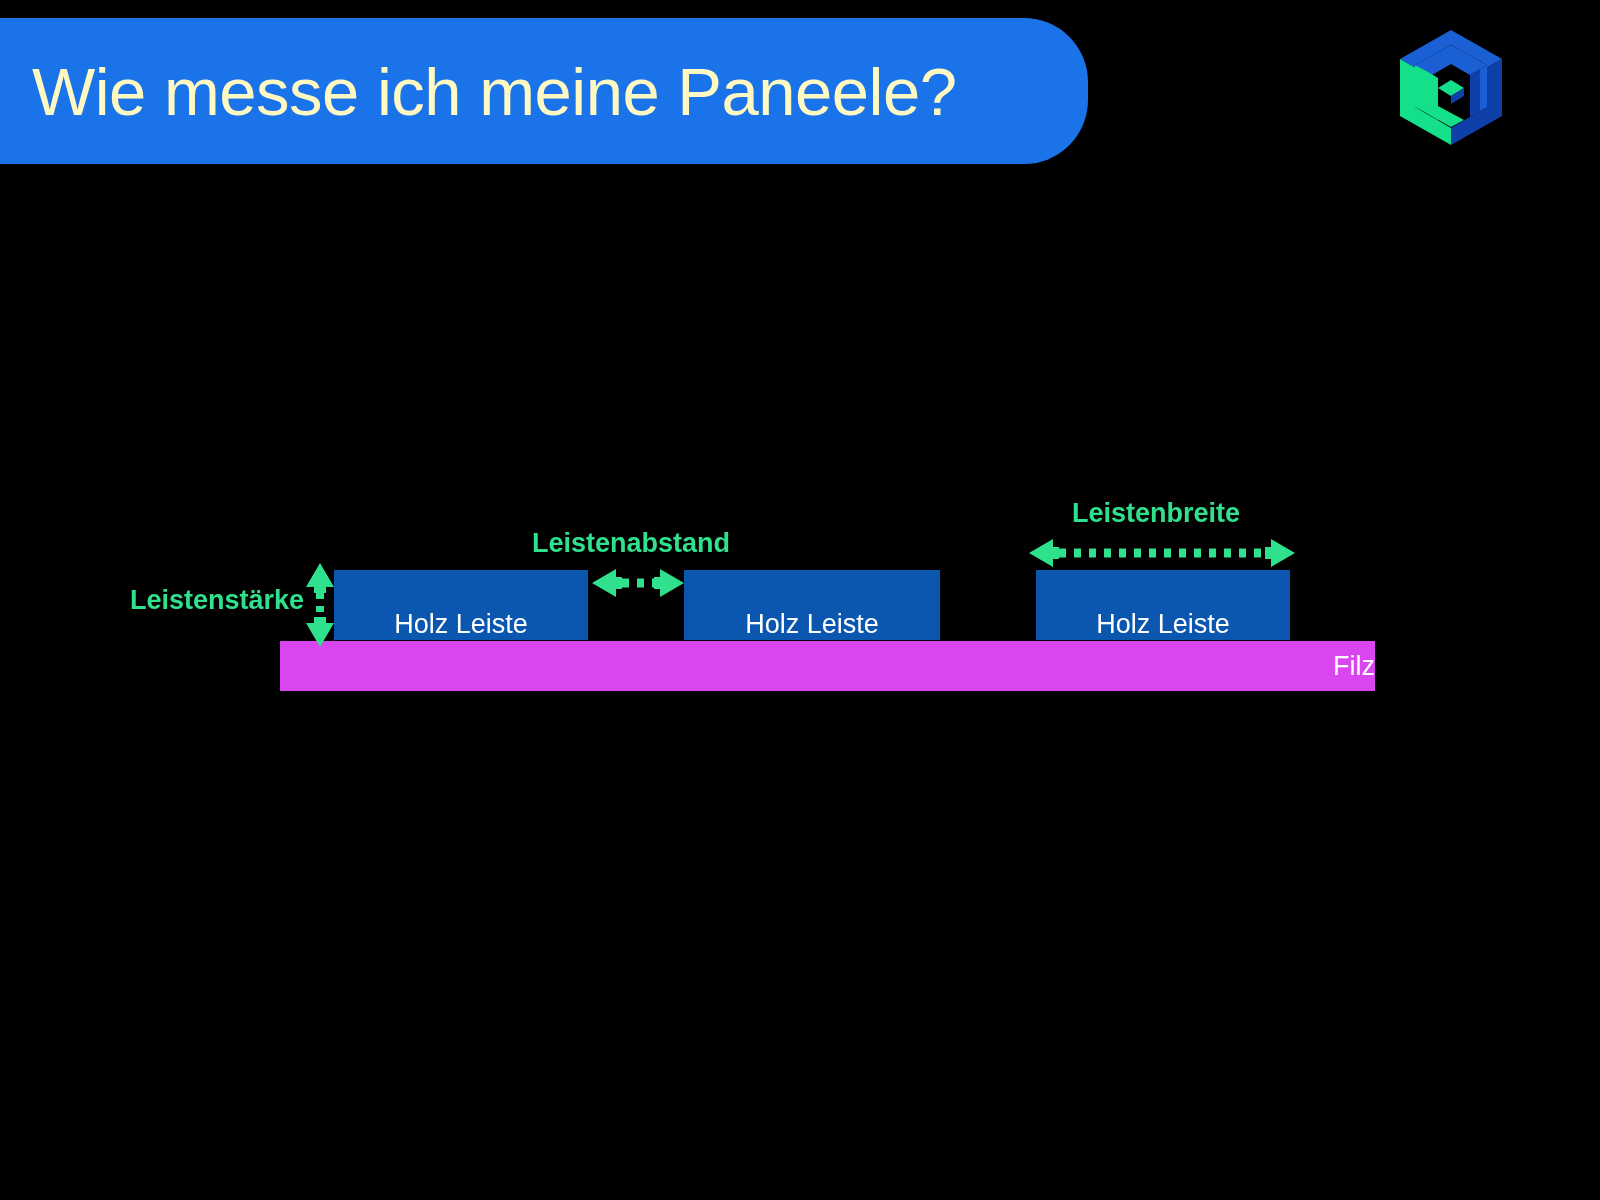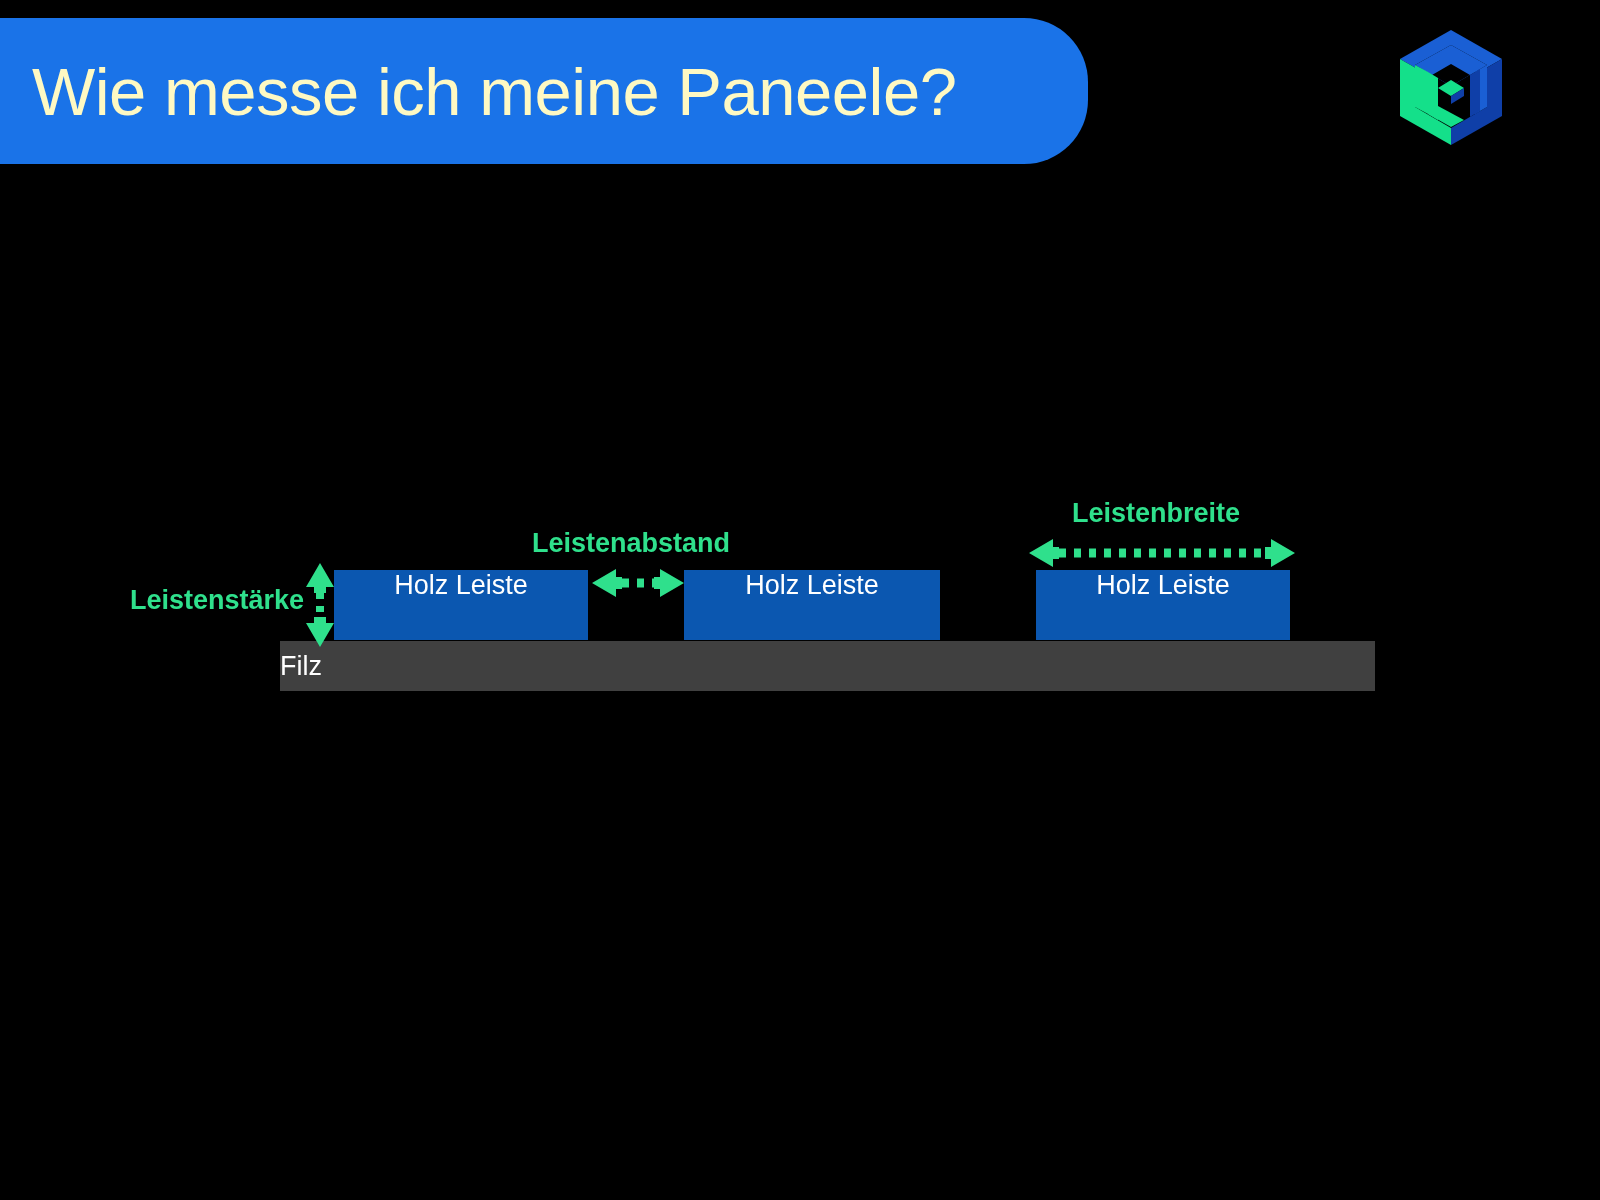--- a/index.html
+++ b/index.html
@@ -55,40 +55,40 @@
     top: 0;
     width: 1600px;
     height: 1200px;
     pointer-events: none;
   }
 
   .slat {
     position: absolute;
     background: #0b57b0;
     display: flex;
-    align-items: flex-start;
+    align-items: flex-end;
     justify-content: center;
   }
   .slat-label {
     color: #ffffff;
     font-size: 27px;
     font-weight: 400;
     white-space: nowrap;
   }
 
   #felt-bar {
     position: absolute;
     left: 280px;
     top: 641px;
     width: 1095px;
     height: 50px;
-    background: #404040;
+    background: #d946ef;
     display: flex;
     align-items: center;
-    justify-content: flex-start;
+    justify-content: flex-end;
   }
   #felt-label {
     color: #ffffff;
     font-size: 27px;
     font-weight: 400;
   }
 
   .dim-label {
     position: absolute;
     color: #2fe08c;

